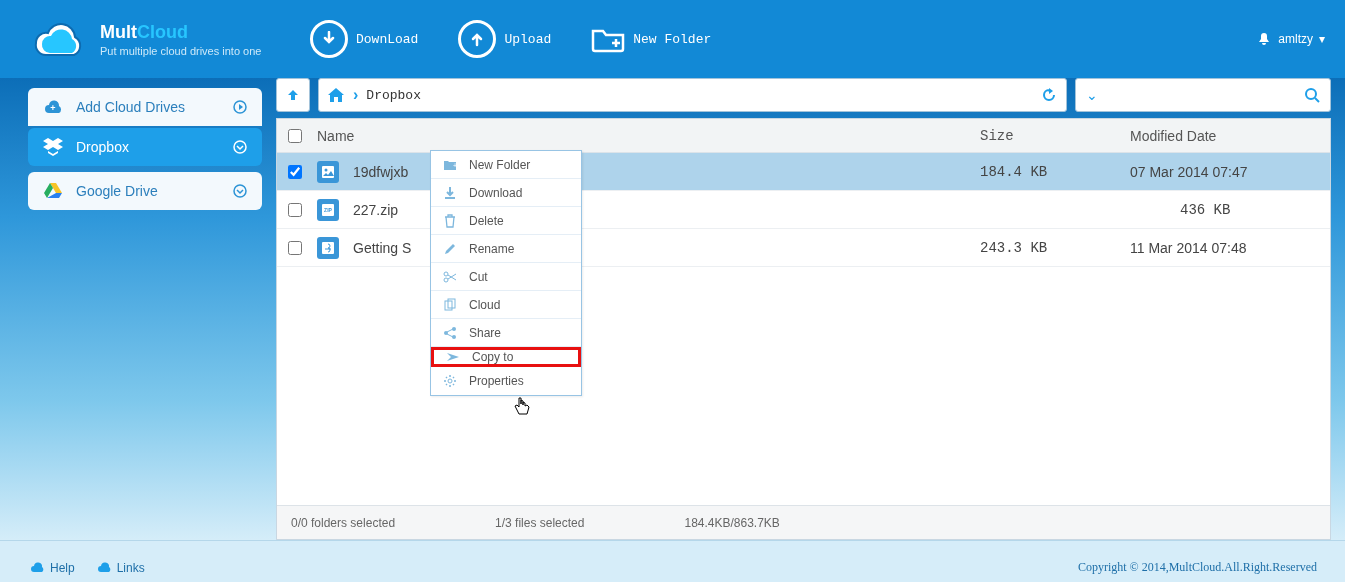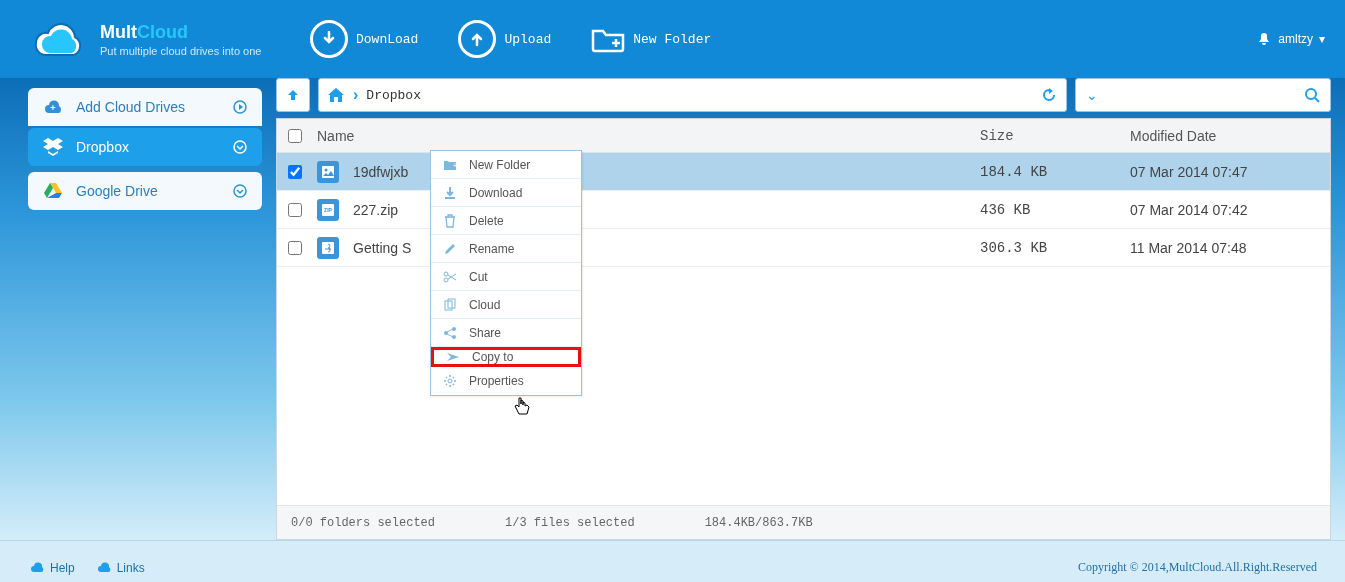--- a/index.html
+++ b/index.html
@@ -103,21 +103,21 @@
 .cm-item:last-child { border-bottom: none; }
 .cm-item.highlight { border: 3px solid #e81010; height: 20px; }
 .cm-icon { width: 18px; height: 16px; margin-right: 10px; display: inline-flex; align-items: center; justify-content: center; color: #7db7dd; }
 .cursor-hand { position: absolute; left: 513px; top: 396px; z-index: 60; pointer-events: none; }
 
 .status-bar {
   height: 34px; background: #f5f6f7; border-top: 1px solid #dde3e8;
   display: flex; align-items: center; padding: 0 14px;
   font-family: "Courier New", monospace; font-size: 12px; color: #666;
 }
-.status-bar > div { margin-right: 70px; font-family: Liberation Mono, monospace; }
+.status-bar > div { margin-right: 100px; }
 
 .footer {
   height: 54px; background: linear-gradient(to bottom, #d6edf9, #d6edf9);
   display: flex; align-items: center; padding: 0 28px; font-size: 12px;
   border-top: 1px solid #b5d7ea;
 }
 .footer-link { display: flex; align-items: center; margin-right: 20px; color: #1e6fa8; cursor: pointer; font-family: "Courier New", monospace; }
 .footer-cloud { width: 18px; height: 12px; margin-right: 4px; }
 .footer-copy { margin-left: auto; color: #1e6fa8; font-family: Liberation Serif, serif; }
 </style>
@@ -293,37 +293,36 @@
         <div class="col-name" style="display:flex;align-items:center;">
           <span class="file-icon fi-zip">
             <svg width="14" height="14" viewBox="0 0 14 14">
                 <rect x="1" y="1" width="12" height="12" fill="#fff" rx="1"></rect>
                 <text x="7" y="9" font-size="5" fill="#3a96d8" text-anchor="middle" font-weight="bold">ZIP</text>
               </svg>
           </span>
           <span>227.zip</span>
         </div>
         <div class="col-size">436 KB</div>
-        <div class="col-date">07 Mar 2014 07:42</div>
       </div>
 
       <div class="ft-row">
         <div class="col-check">
             <input type="checkbox" style="">
           </div>
         <div class="col-name" style="display:flex;align-items:center;">
           <span class="file-icon fi-pdf">
             <svg width="14" height="14" viewBox="0 0 14 14">
                 <rect x="1" y="1" width="12" height="12" fill="#fff" rx="1"></rect>
                 <path d="M7 3a2 2 0 0 1 0 4 2 2 0 0 1 0 4M4 8h6" stroke="#3a96d8" stroke-width="1" fill="none"></path>
               </svg>
           </span>
           <span>Getting S</span>
         </div>
-        <div class="col-size">306.3 KB</div>
+        <div class="col-size">243.3 KB</div>
         <div class="col-date">11 Mar 2014 07:48</div>
       </div>
 
       <div style="flex:1"></div>
 
       <div class="status-bar">
         <div>0/0 folders selected</div>
         <div>1/3 files selected</div>
         <div>184.4KB/863.7KB</div>
       </div>

